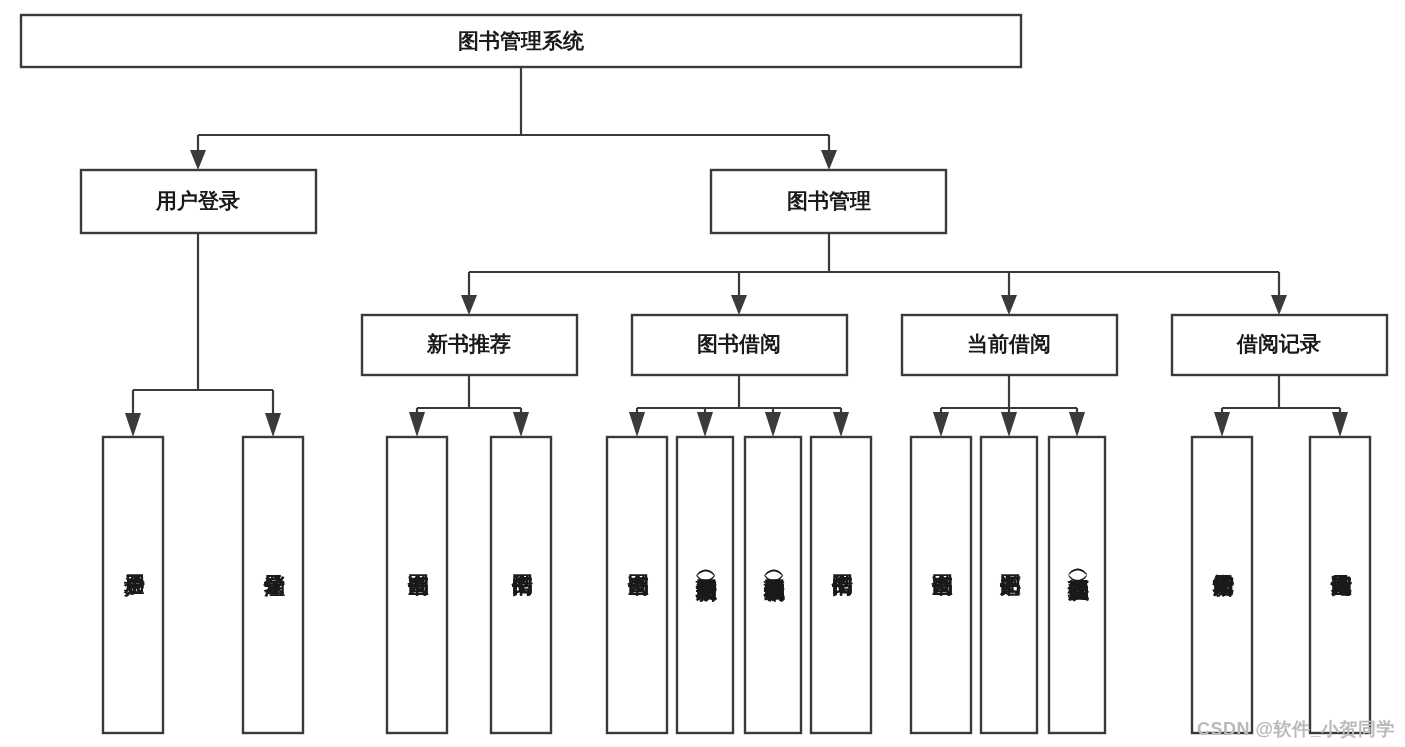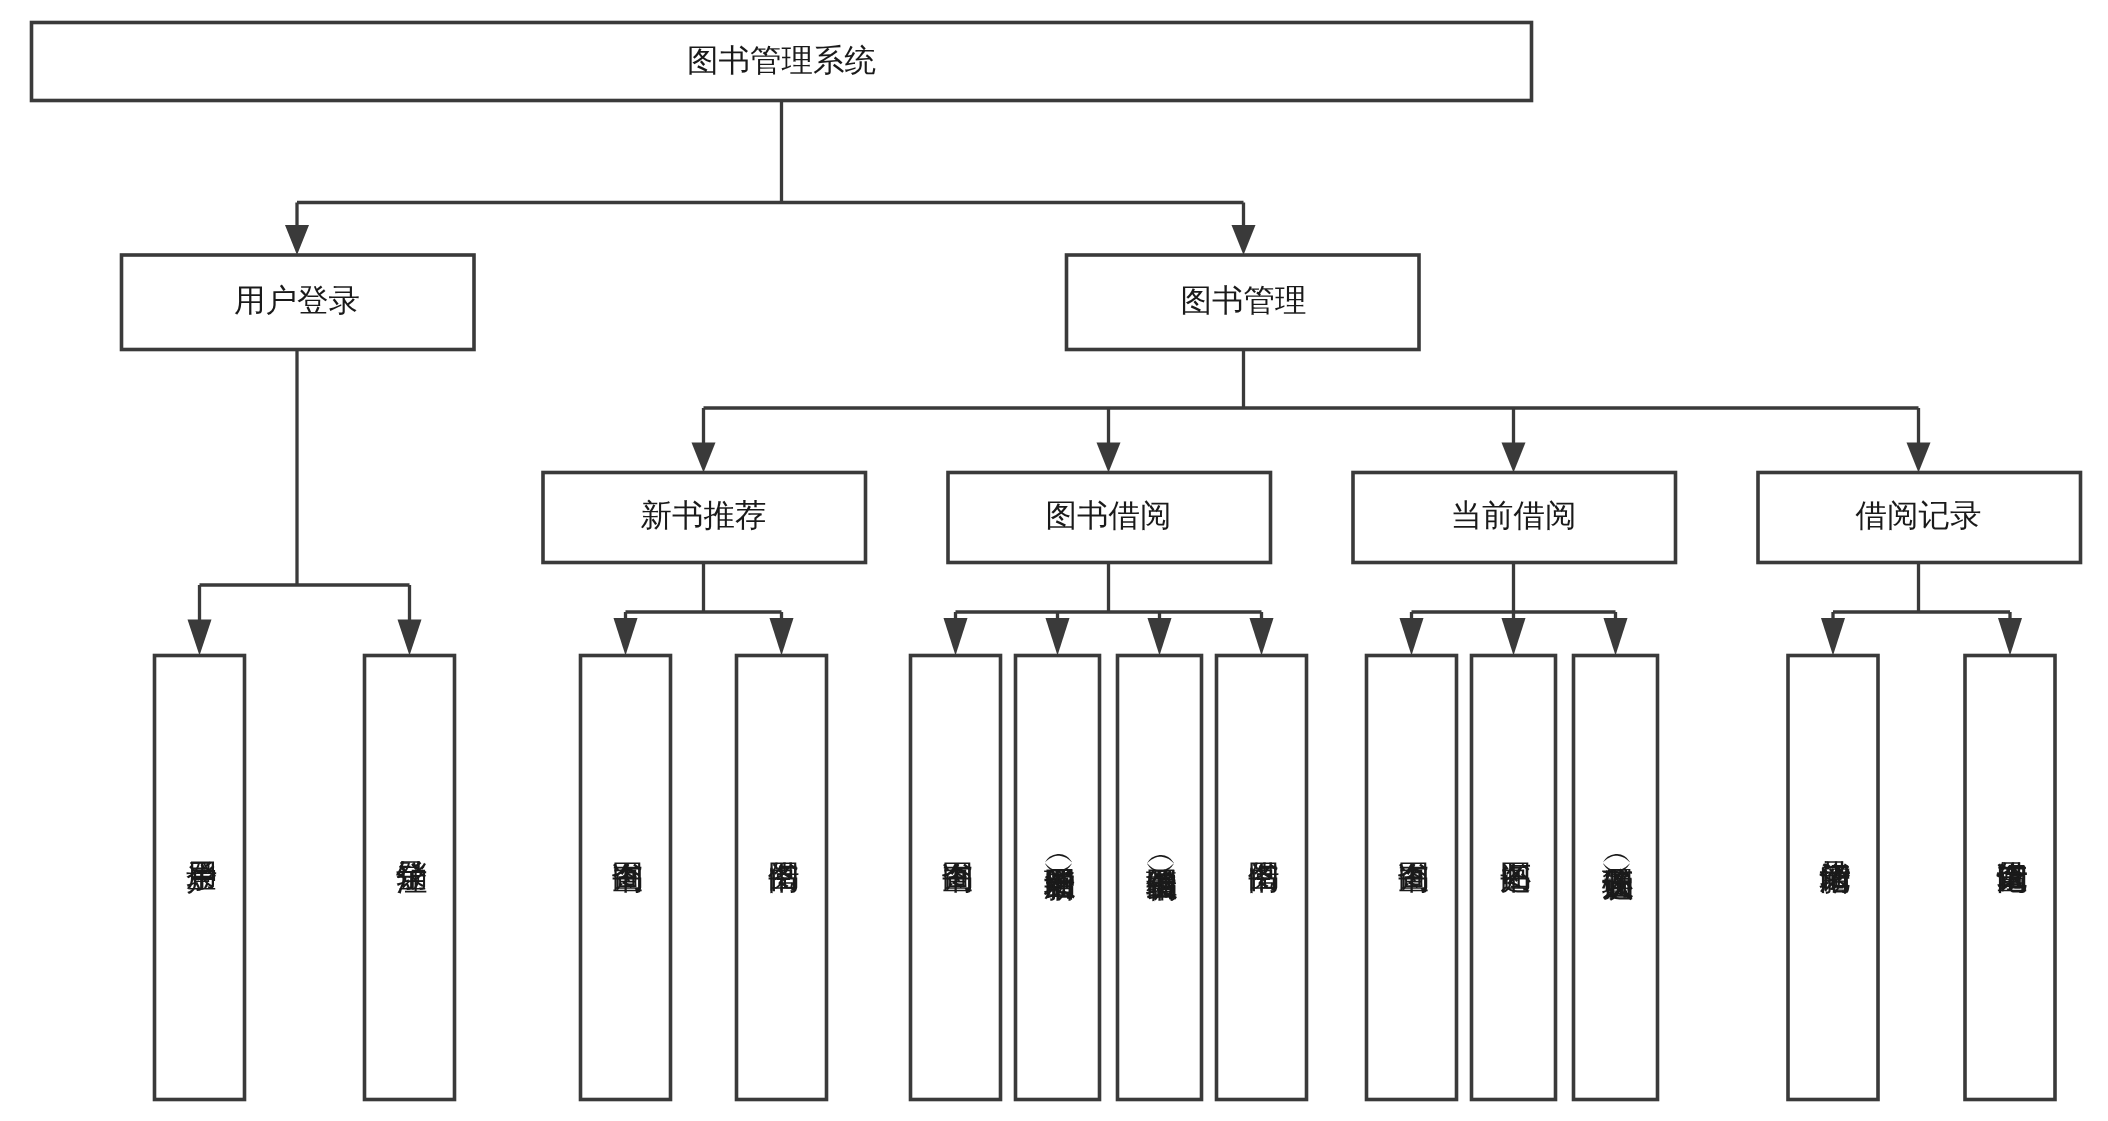--- a/index.html
+++ b/index.html
@@ -11,20 +11,21 @@
     width: 1405px;
     height: 747px;
     font-family: "Liberation Sans", "DejaVu Sans", sans-serif;
     overflow: hidden;
     position: relative;
   }
   #diagram-root {
     position: relative;
     width: 1405px;
     height: 747px;
+    font-weight: bold;
   }
   svg.diagram {
     position: absolute;
     left: 0;
     top: 0;
     width: 1405px;
     height: 747px;
   }
   .node-rect {
     fill: #ffffff;
@@ -232,14 +233,15 @@
       <text class="node-label-vert" x="1222" y="557.4" writing-mode="tb">新增借阅记录</text>
     </g>
 
     <g>
       <rect class="node-rect" x="1310" y="437" width="60" height="296"></rect>
       <text class="node-label-vert" x="1340" y="557.7" writing-mode="tb">查询借阅记录</text>
     </g>
 
   </svg>
 
+  <div class="watermark">CSDN @软件_小贺同学</div>
 
 </div>
 
 </body></html>

